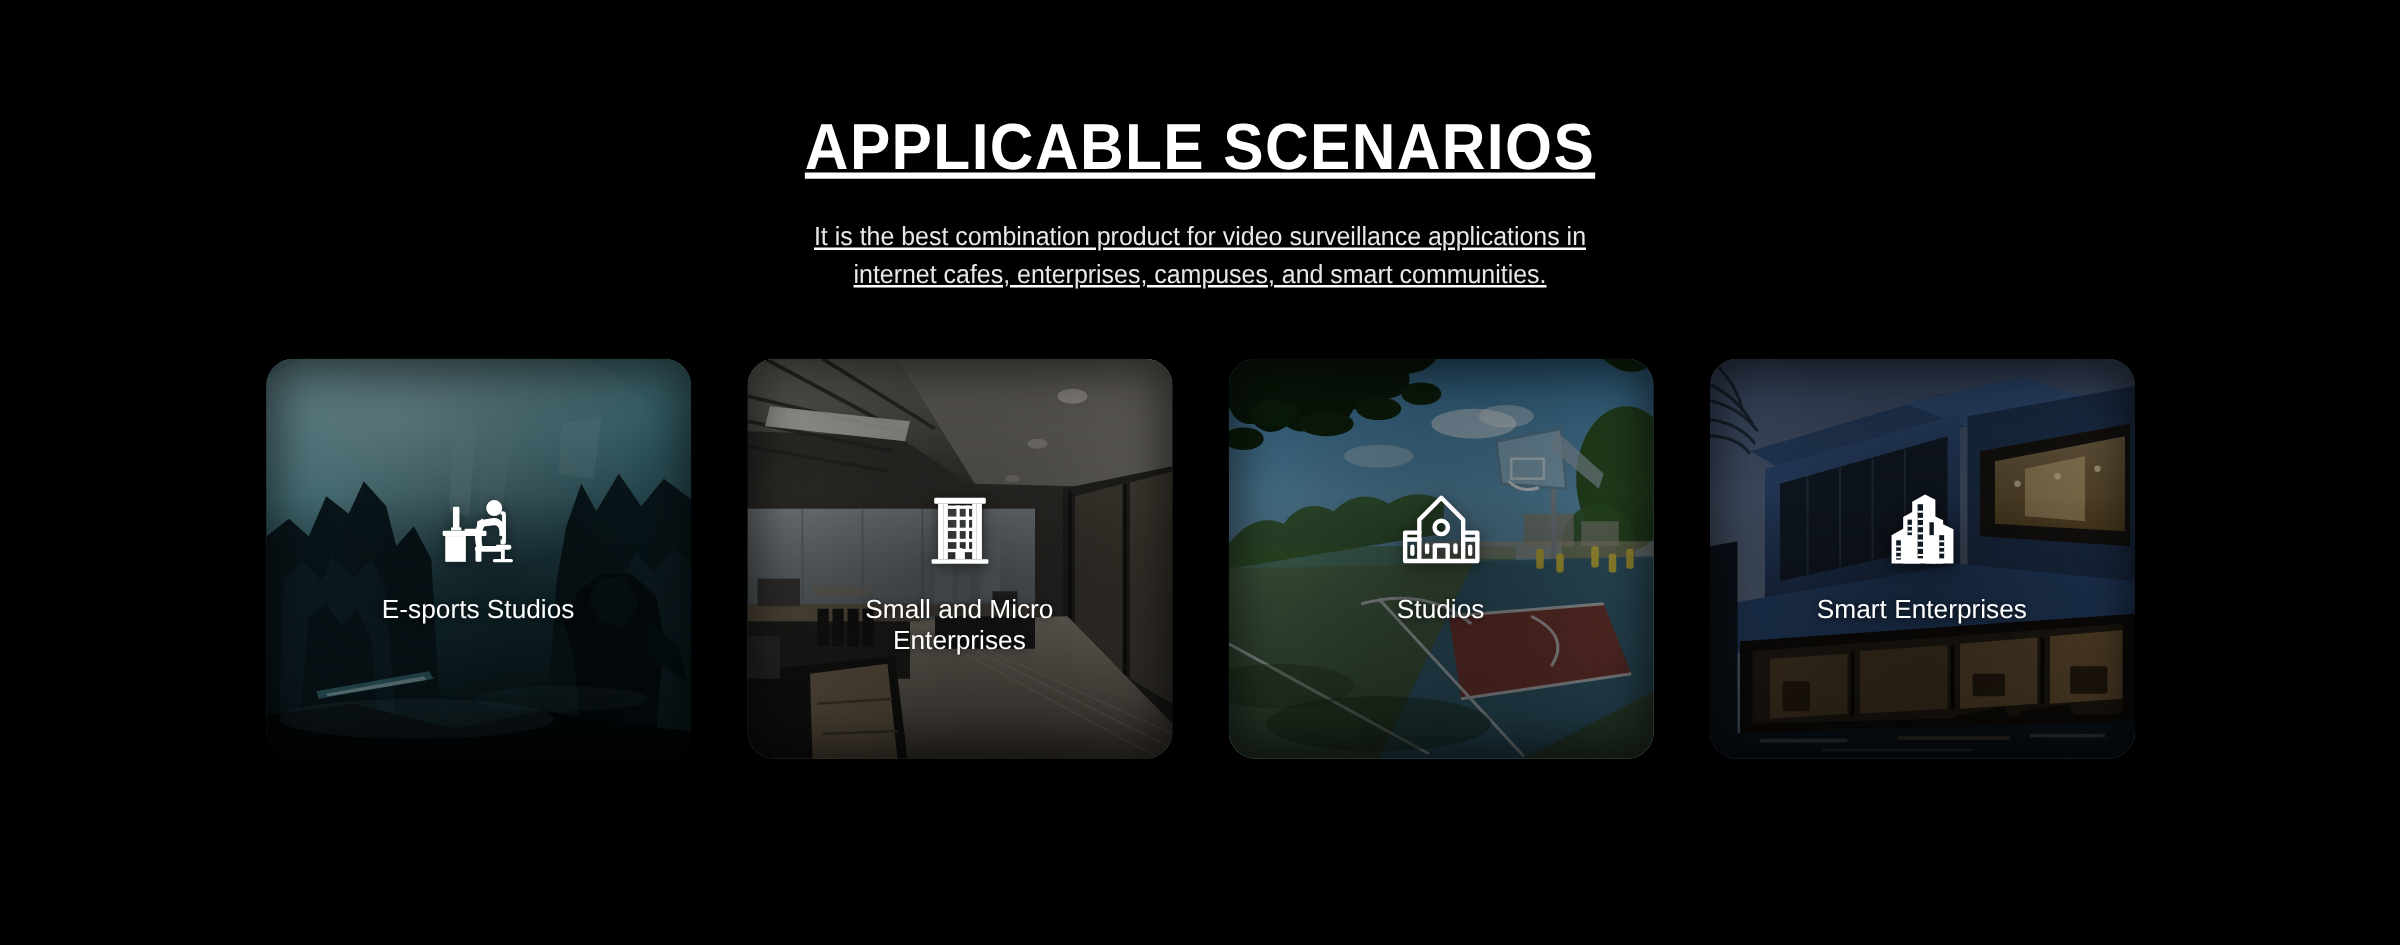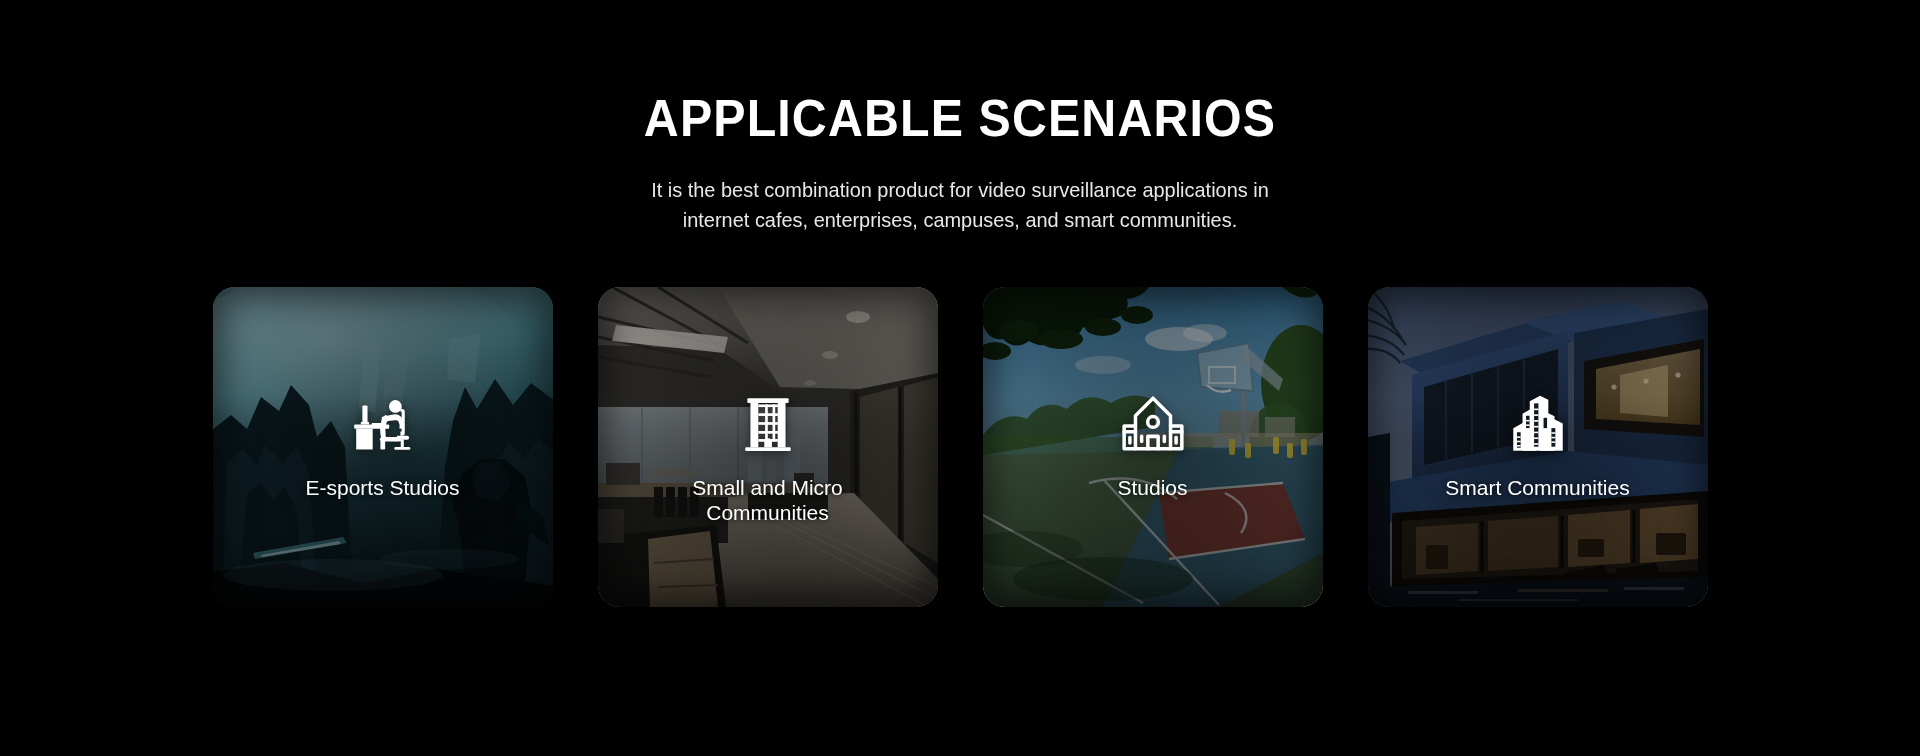--- a/index.html
+++ b/index.html
@@ -24,20 +24,21 @@
     display:flex;
     flex-direction:column;
     align-items:center;
   }
 
   
   .heading-block {
     width:100%;
     text-align:center;
     margin-top:92px;
+    text-decoration:underline;
   }
 
   .section-title {
     font-family:"Liberation Sans", sans-serif;
     font-size:52px;
     font-weight:700;
     letter-spacing:1.2px;
     line-height:1;
     color:#ffffff;
     transform:scaleX(0.93);
@@ -344,21 +345,21 @@
             <rect x="22.6" y="30.2" width="19" height="2.6" fill="#ffffff"></rect>
             <rect x="22.6" y="38.8" width="19" height="2.6" fill="#ffffff"></rect>
             <rect x="22.6" y="46.6" width="19" height="2.6" fill="#ffffff"></rect>
 
             <path d="M28.4 54.6 L28.4 49.6 a3.7 3.7 0 0 1 7.4 0 l0 5 Z" fill="#ffffff"></path>
 
             <rect x="10" y="54.6" width="44" height="3.6" rx="0.8" fill="#ffffff"></rect>
           </svg>
         </div>
         <div class="card-label">Small and Micro
-Communities</div>
+Enterprises</div>
       </div>
     </div>
 
     <div class="scenario-card">
       <div class="card-photo">
         <svg viewBox="0 0 340 320" preserveAspectRatio="xMidYMid slice">
           <defs>
             <linearGradient id="g3sky" x1="0" y1="0" x2="0" y2="1">
               <stop offset="0%" stop-color="#3f7fa8"></stop>
               <stop offset="55%" stop-color="#79b0cd"></stop>
@@ -596,18 +597,18 @@
 
               <rect x="45" y="36" width="3.8" height="18"></rect>
               <g fill="#ffffff">
                 <rect x="45" y="40" width="3.8" height="1.5"></rect>
                 <rect x="45" y="44.4" width="3.8" height="1.5"></rect>
                 <rect x="45" y="48.8" width="3.8" height="1.5"></rect>
               </g>
             </g>
           </svg>
         </div>
-        <div class="card-label">Smart Communities</div>
+        <div class="card-label">Smart Enterprises</div>
       </div>
     </div>
 
   </div>
 </div>
 
 </body></html>

